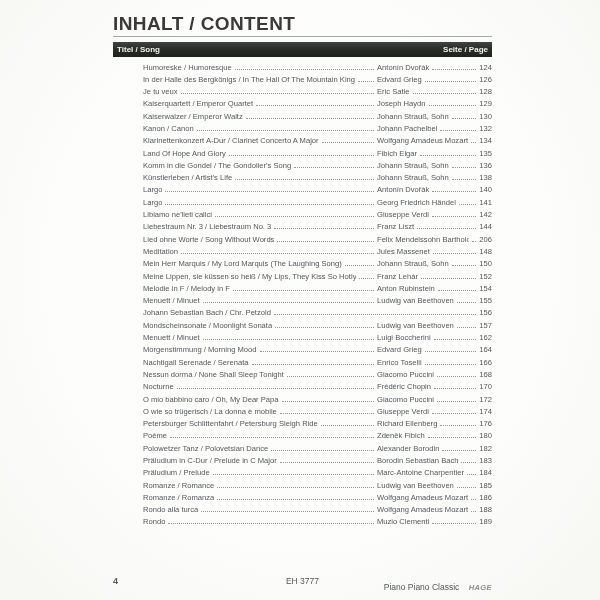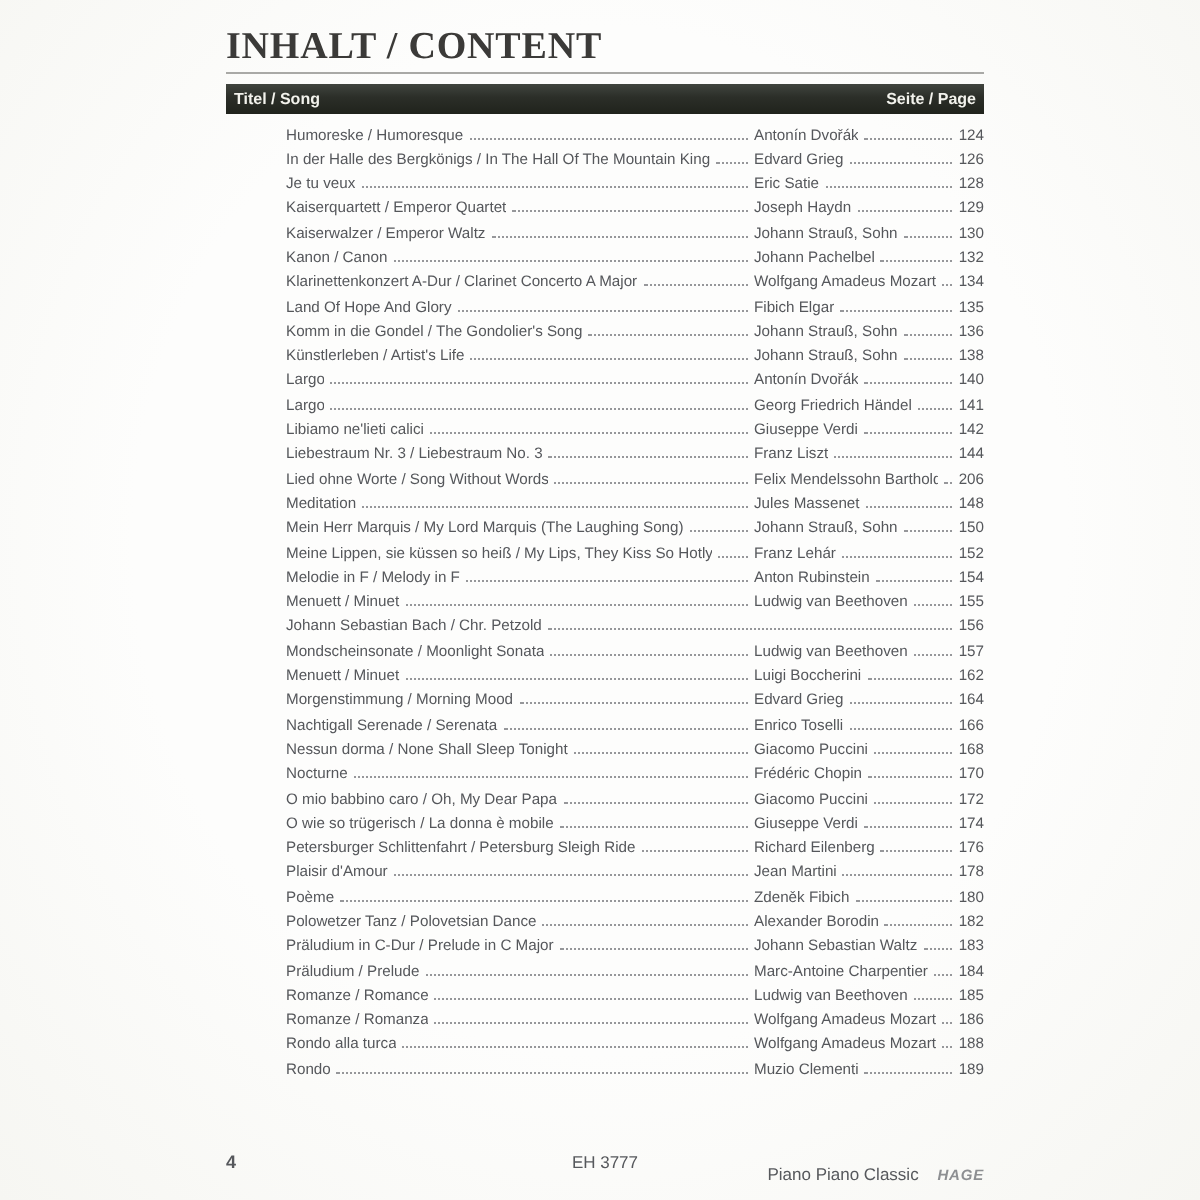--- a/index.html
+++ b/index.html
@@ -20,21 +20,20 @@
     top: 14px;
     width: 379px;
   }
   .page-title {
     font-size: 19px;
     font-weight: 700;
     letter-spacing: 0.4px;
     color: #3b3a38;
     line-height: 20px;
     height: 22px;
-    font-family: Liberation Serif, serif;
   }
   .title-rule {
     border: none;
     border-top: 1.5px solid #a9a9a6;
     margin: 0 0 5px 0;
   }
   .header-bar {
     height: 15px;
     background: linear-gradient(180deg, #40443e 0%, #2b2e28 45%, #20231c 100%);
     color: #f2f2ec;
@@ -484,31 +483,20 @@
       <span class="t">Petersburger Schlittenfahrt / Petersburg Sleigh Ride</span>
       <span class="dots"></span>
     </div>
     <div class="cell-right">
       <span class="c">Richard Eilenberg</span>
       <span class="dots"></span>
       <span class="page-num">176</span>
     </div>
   </div>
 
-  <div class="row">
-    <div class="cell-left">
-      <span class="t">Plaisir d'Amour</span>
-      <span class="dots"></span>
-    </div>
-    <div class="cell-right">
-      <span class="c">Jean Martini</span>
-      <span class="dots"></span>
-      <span class="page-num">178</span>
-    </div>
-  </div>
 
   <div class="row">
     <div class="cell-left">
       <span class="t">Poème</span>
       <span class="dots"></span>
     </div>
     <div class="cell-right">
       <span class="c">Zdeněk Fibich</span>
       <span class="dots"></span>
       <span class="page-num">180</span>
@@ -526,21 +514,21 @@
       <span class="page-num">182</span>
     </div>
   </div>
 
   <div class="row">
     <div class="cell-left">
       <span class="t">Präludium in C-Dur / Prelude in C Major</span>
       <span class="dots"></span>
     </div>
     <div class="cell-right">
-      <span class="c">Johann Sebastian Waltz</span>
+      <span class="c">Borodin Sebastian Bach</span>
       <span class="dots"></span>
       <span class="page-num">183</span>
     </div>
   </div>
 
   <div class="row">
     <div class="cell-left">
       <span class="t">Präludium / Prelude</span>
       <span class="dots"></span>
     </div>

